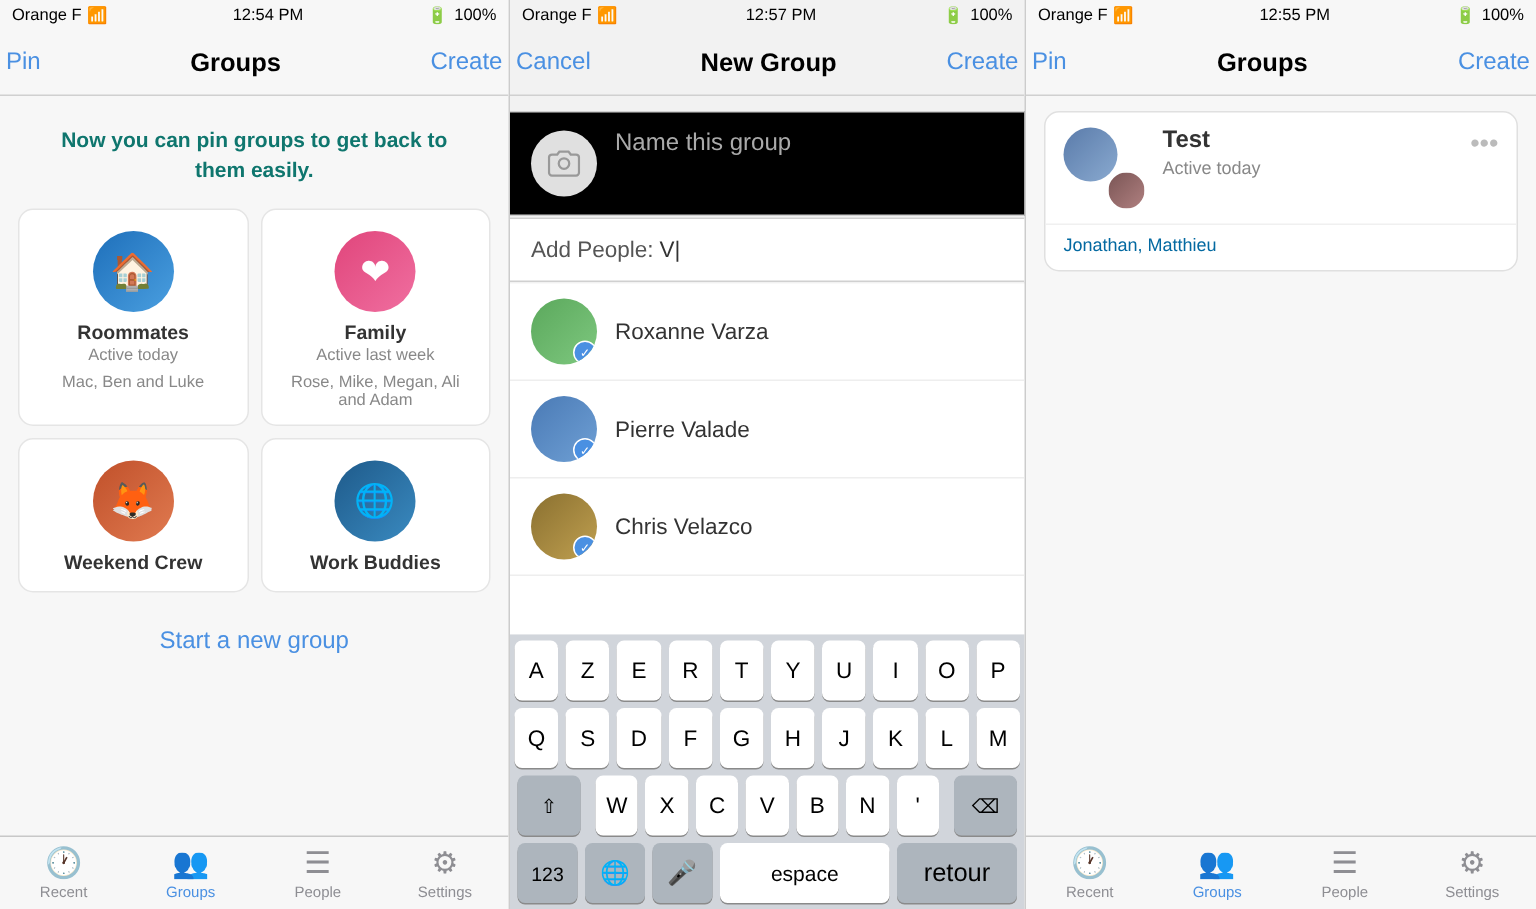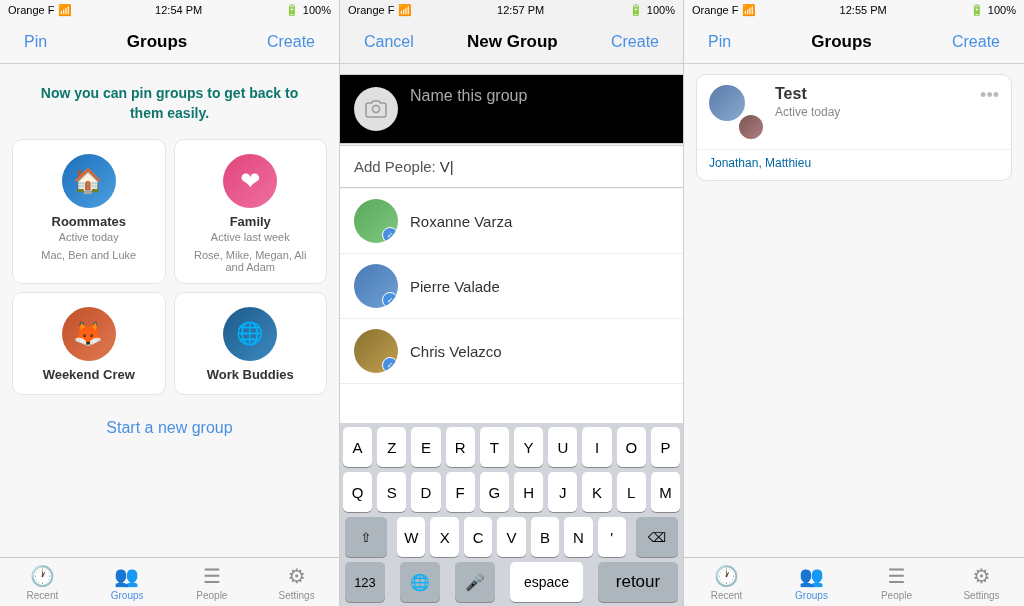--- a/index.html
+++ b/index.html
@@ -12,21 +12,21 @@
     .panel-right { width: 340px; background: #f7f7f7; }
 
     
     .status-bar { display: flex; align-items: center; justify-content: space-between; padding: 6px 8px; background: #f7f7f7; height: 20px; font-size: 11px; color: #000; }
     .status-bar-middle { background: #f2f2f2; }
     .status-bar-right { background: #f7f7f7; }
     .status-left { display: flex; align-items: center; gap: 4px; }
     .status-right { display: flex; align-items: center; gap: 4px; }
 
     
-    .nav-bar { display: flex; align-items: center; justify-content: space-between; padding: 8px 24px; background: #f7f7f7; border-bottom: 1px solid #d0d0d0; height: 44px; }
+    .nav-bar { display: flex; align-items: center; justify-content: space-between; padding: 8px 4px; background: #f7f7f7; border-bottom: 1px solid #d0d0d0; height: 44px; }
     .nav-bar-middle { background: #f2f2f2; }
     .nav-bar-right { background: #f7f7f7; }
     .nav-title { font-size: 17px; font-weight: 600; color: #000; }
     .nav-action { font-size: 16px; color: #4a90e2; }
     .nav-action-left { font-size: 16px; color: #4a90e2; }
 
     
     .panel-content { flex: 1; overflow: hidden; padding: 0; }
     .info-text { text-align: center; color: #0f766e; font-size: 14px; padding: 20px 30px 16px; line-height: 1.4; font-weight: bold; }
     .groups-grid { display: grid; grid-template-columns: 1fr 1fr; gap: 8px; padding: 0 12px 12px; }
@@ -73,21 +73,21 @@
     .keyboard-row { display: flex; justify-content: center; gap: 5px; margin-bottom: 5px; }
     .key { background: #fff; border-radius: 5px; font-size: 15px; font-weight: 400; color: #000; display: flex; align-items: center; justify-content: center; height: 40px; min-width: 28px; flex: 1; max-width: 32px; box-shadow: 0 1px 0 #8a8a8a; cursor: pointer; }
     .key-special { background: #adb5bd; color: #000; font-size: 13px; max-width: none; flex: none; }
     .key-shift { width: 42px; }
     .key-delete { width: 42px; }
     .key-123 { width: 40px; }
     .key-globe { width: 40px; }
     .key-mic { width: 40px; }
     .key-space { flex: 1; max-width: none; font-size: 14px; }
     .key-return { width: 80px; max-width: 80px; background: #adb5bd; }
-    .keyboard-bottom-row { display: flex; justify-content: space-between; align-items: center; gap: 15px; padding: 0 2px; }
+    .keyboard-bottom-row { display: flex; justify-content: space-between; align-items: center; gap: 5px; padding: 0 2px; }
 
     
     .group-detail-card { background: #fff; margin: 10px 12px 0; border-radius: 10px; border: 1px solid #e0e0e0; overflow: hidden; }
     .group-detail-header { padding: 10px 12px 8px; display: flex; align-items: flex-start; }
     .group-avatar-cluster { width: 56px; height: 56px; position: relative; flex-shrink: 0; margin-right: 10px; }
     .cluster-img1 { width: 36px; height: 36px; border-radius: 50%; position: absolute; top: 0; left: 0; background: linear-gradient(135deg, #5a7baa, #8aaad0); }
     .cluster-img2 { width: 28px; height: 28px; border-radius: 50%; position: absolute; bottom: 0; right: 0; background: linear-gradient(135deg, #7a5555, #b08080); border: 2px solid #fff; }
     .group-info { flex: 1; }
     .group-detail-name { font-size: 16px; font-weight: 600; color: #333; }
     .group-detail-status { font-size: 12px; color: #888; margin-top: 2px; }

